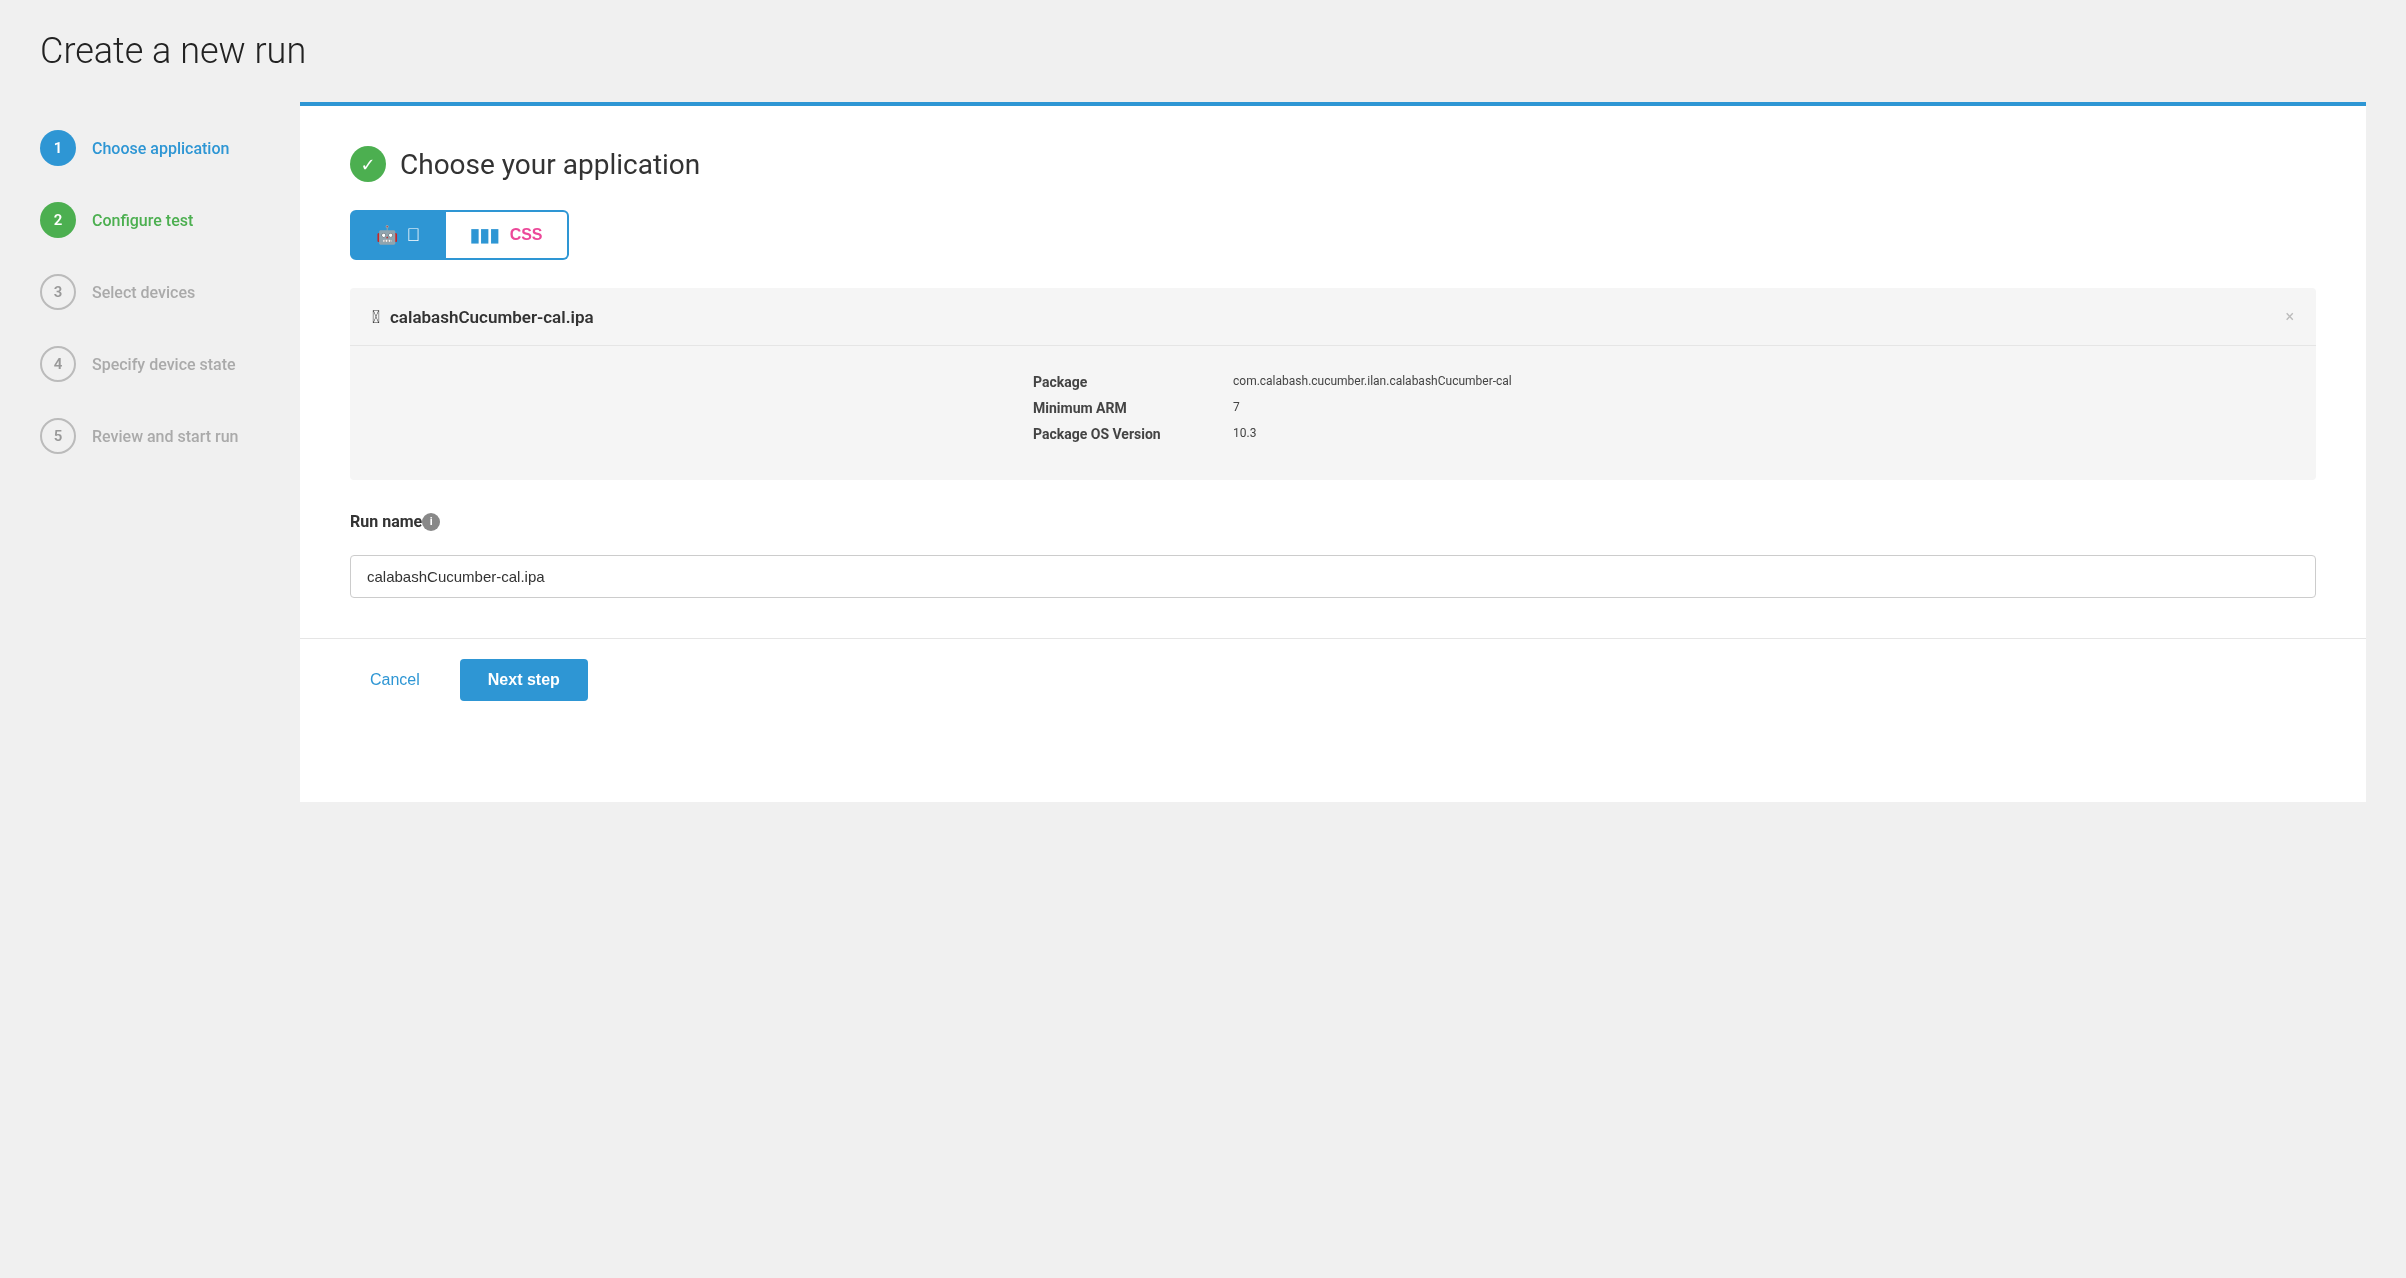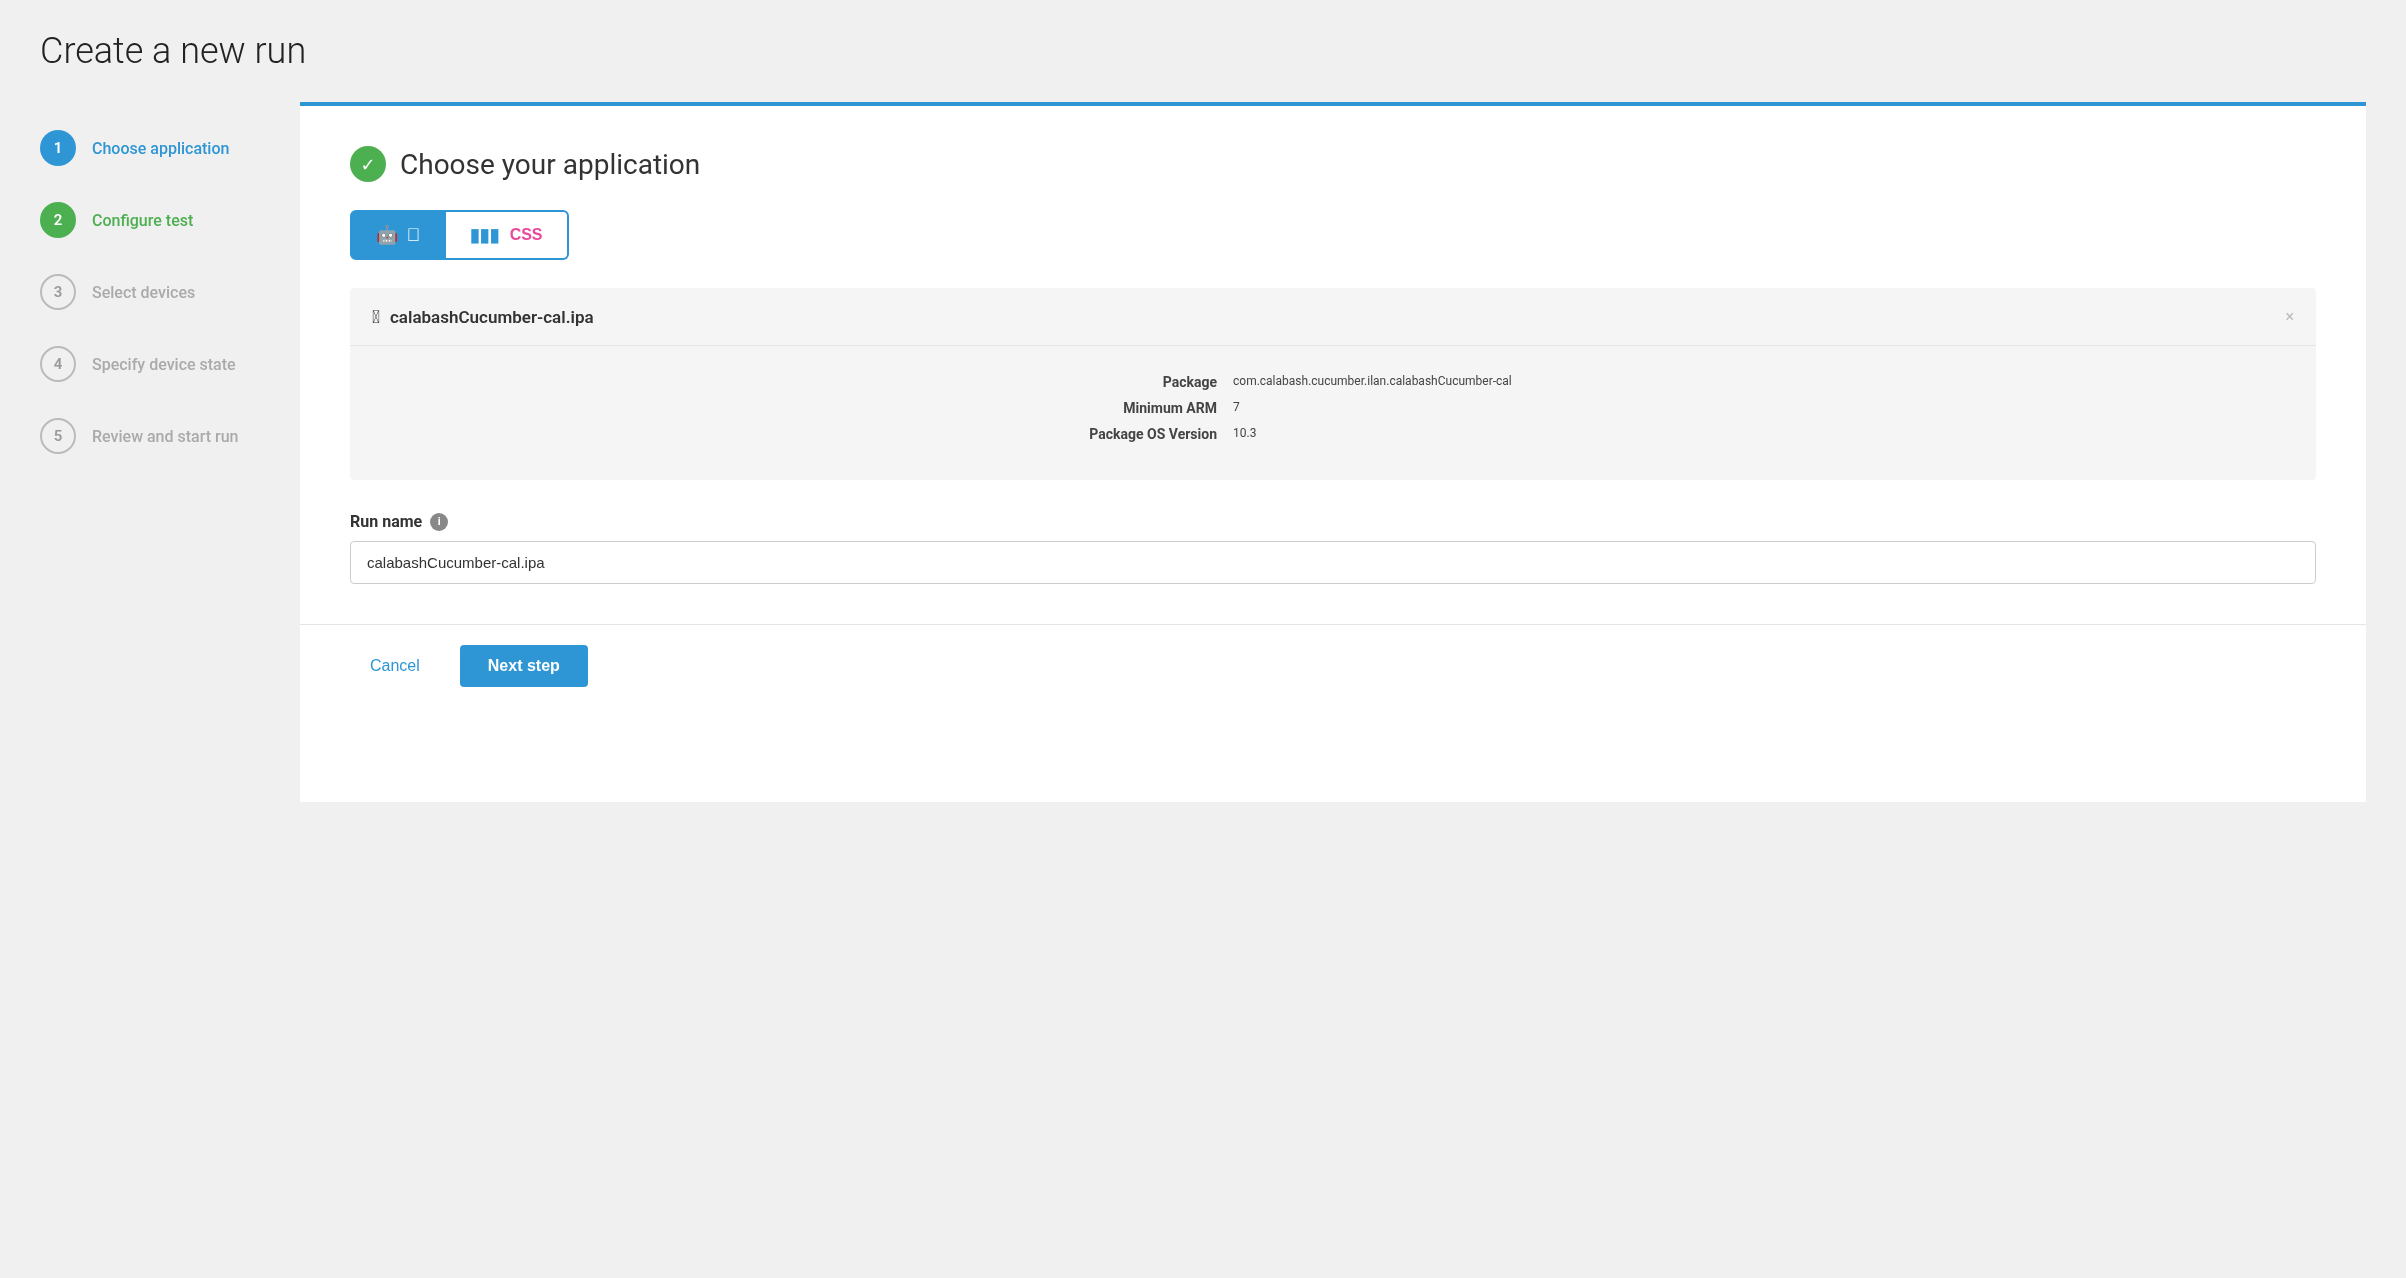--- a/index.html
+++ b/index.html
@@ -161,42 +161,41 @@
     .detail-row {
       display: flex;
       gap: 0;
       margin-bottom: 10px;
       width: 600px;
     }
     .detail-label {
       font-size: 14px;
       font-weight: 700;
       color: #444;
-      text-align: right;
+      text-align: left;
       width: 200px;
       padding-right: 16px;
       flex-shrink: 0;
     }
     .detail-value {
       font-size: 12px;
       color: #444;
     }
 
     
     .run-name-section {
       margin-bottom: 40px;
     }
     .run-name-label {
       display: flex;
       align-items: center;
-      gap: 8px;
       font-size: 16px;
       font-weight: 700;
       color: #333;
-      margin-bottom: 10px;
+      margin-bottom: 24px;
     }
     .info-icon {
       width: 18px;
       height: 18px;
       border-radius: 50%;
       background: #888;
       color: white;
       font-size: 11px;
       display: flex;
       align-items: center;

